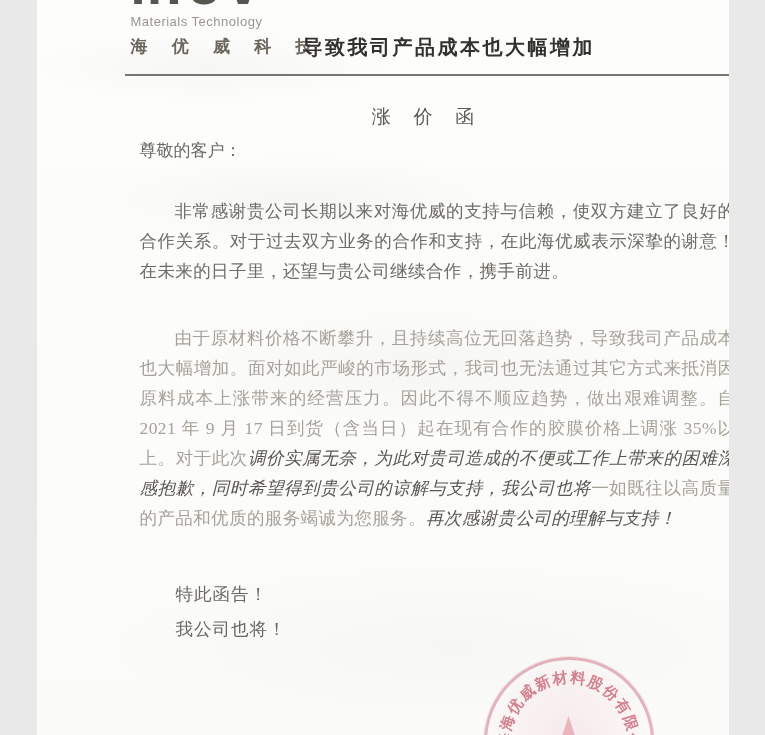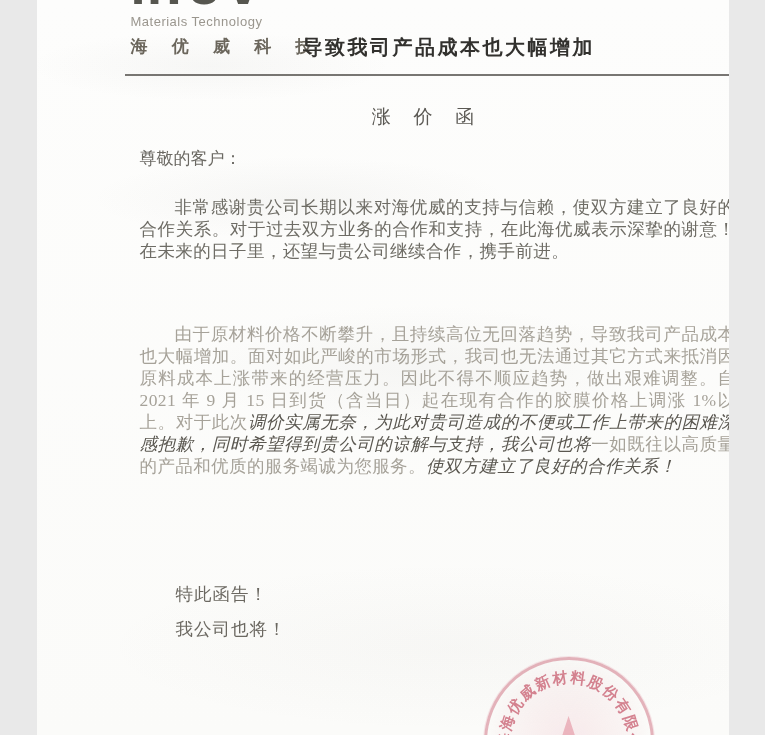--- a/index.html
+++ b/index.html
@@ -37,25 +37,25 @@
   .header-divider {
     position:absolute; left:88px; top:74px; width:604px; height:2px;
     background:#605e5a; opacity:0.85;
   }
   
   .letter-title {
     position:absolute; left:4px; top:104px; width:765px; text-align:center;
     font-size:19px; color:#5b5954; letter-spacing:9px; text-indent:9px;
   }
   .salutation {
-    position:absolute; left:103px; top:139px; font-size:17px; color:#6b6963;margin-top:8px;
+    position:absolute; left:103px; top:139px; font-size:17px; color:#6b6963;
   }
   .para {
     position:absolute; left:103px; width:596px;
-    font-size:17.5px; line-height:22px; letter-spacing:0.4px;
+    font-size:17.5px; line-height:30px; letter-spacing:0.4px;
     text-align:justify; text-indent:2em;
   }
   .para-1 { top:196px; }
   .para-2 { top:323px; }
   .t-normal { color:#6e6c65; }
   .t-dark   { color:#5a5750;font-style:italic; }
   .t-faded  { color:#a6a299; }
   .closing-line {
     position:absolute; left:139px; font-size:17.5px; color:#6b6861; letter-spacing:1px;
   }
@@ -102,21 +102,21 @@
   <div class="header-divider"></div>
 
   <div class="letter-title">涨 价 函</div>
   <div class="salutation">尊敬的客户：</div>
 
   <div class="para para-1 t-normal">
     <span>非常感谢贵公司长期以来对海优威的支持与信赖，使双方建立了良好的合作关系。对于过去双方业务的合作和支持，在此海优威表示深挚的谢意！在未来的日子里，还望与贵公司继续合作，携手前进。</span>
   </div>
 
   <div class="para para-2">
-    <span class="t-faded">由于原材料价格不断攀升，且持续高位无回落趋势，导致我司产品成本也大幅增加。面对如此严峻的市场形式，我司也无法通过其它方式来抵消因原料成本上涨带来的经营压力。因此不得不顺应趋势，做出艰难调整。自 2021 年 9 月 15 日到货（含当日）起在现有合作的胶膜价格上调涨 1%以上。对于此次</span><span class="t-dark">调价实属无奈，为此对贵司造成的不便或工作上带来的困难深感抱歉，同时希望得到贵公司的谅解与支持，我公司也将</span><span class="t-faded">一如既往以高质量的产品和优质的服务竭诚为您服务。</span><span class="t-dark">使双方建立了良好的合作关系！</span>
+    <span class="t-faded">由于原材料价格不断攀升，且持续高位无回落趋势，导致我司产品成本也大幅增加。面对如此严峻的市场形式，我司也无法通过其它方式来抵消因原料成本上涨带来的经营压力。因此不得不顺应趋势，做出艰难调整。自 2021 年 9 月 17 日到货（含当日）起在现有合作的胶膜价格上调涨 35%以上。对于此次</span><span class="t-dark">调价实属无奈，为此对贵司造成的不便或工作上带来的困难深感抱歉，同时希望得到贵公司的谅解与支持，我公司也将</span><span class="t-faded">一如既往以高质量的产品和优质的服务竭诚为您服务。</span><span class="t-dark">再次感谢贵公司的理解与支持！</span>
   </div>
 
   <div class="closing-line closing-1">特此函告！</div>
   <div class="closing-line closing-2">我公司也将！</div>
 
   <div class="seal">
     <div class="seal-ring"></div>
     <div class="seal-star">★</div>
     <div class="seal-arc">
         <span class="seal-char" style="transform: translate(-50%, -50%) rotate(-88.8462deg) translateY(-64px);">海</span>

